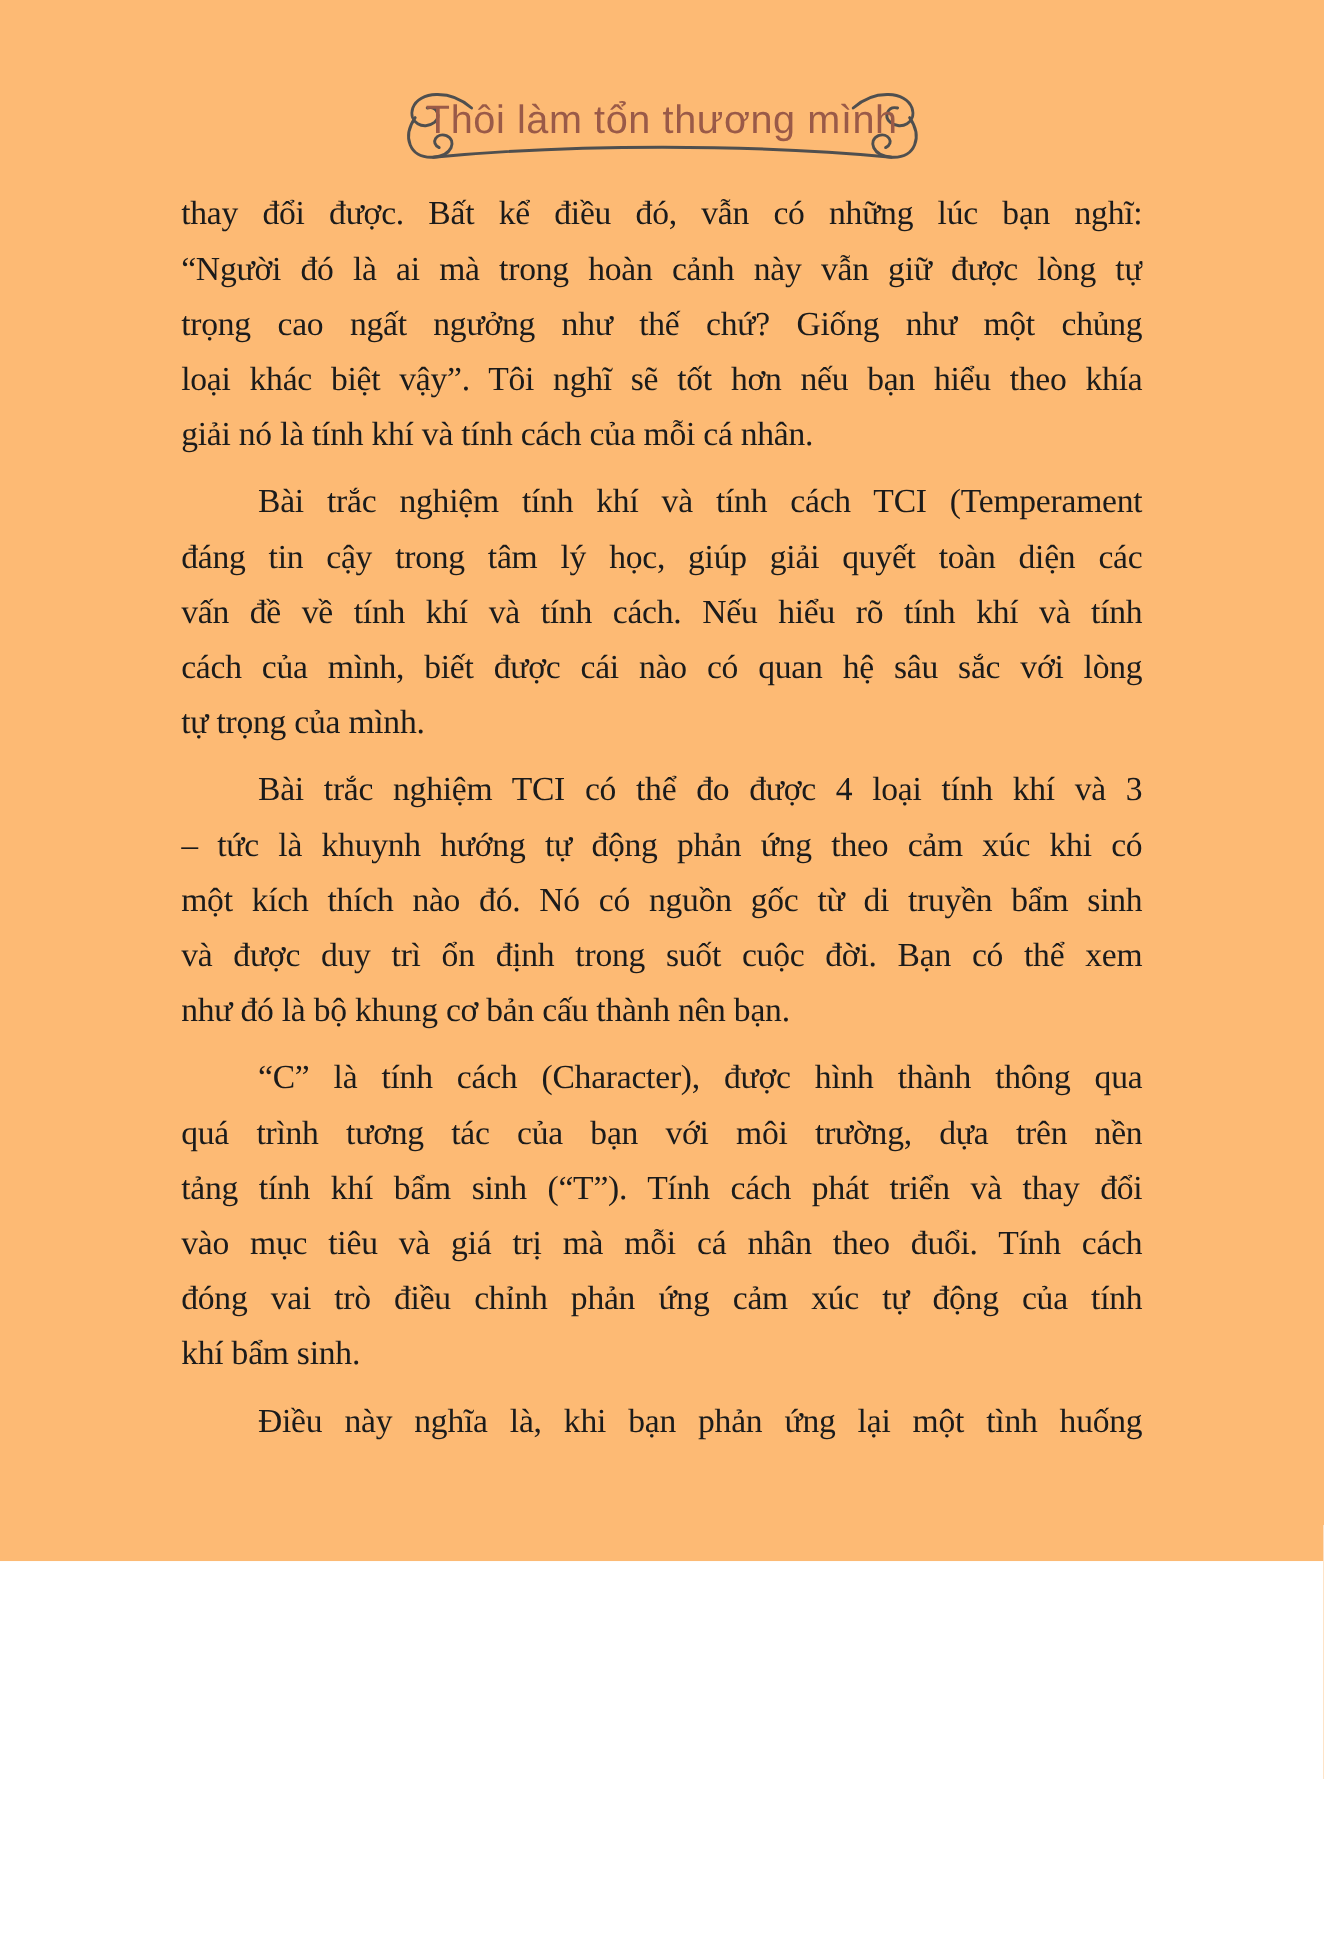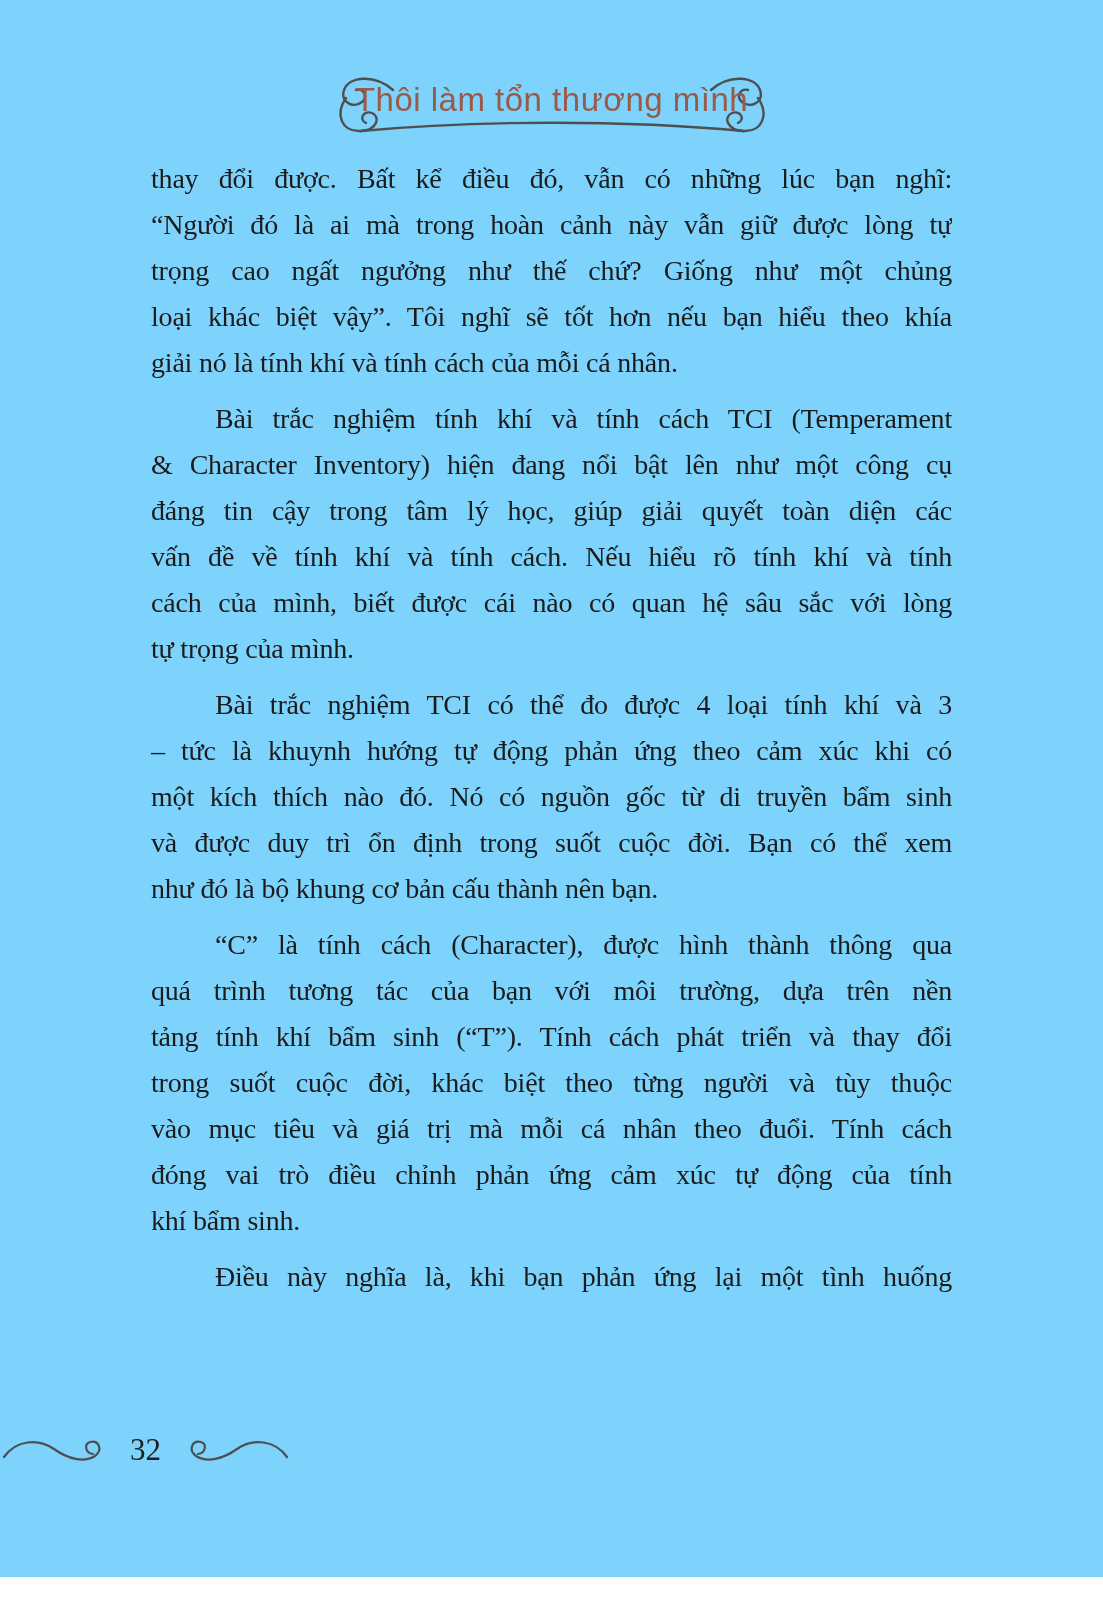--- a/index.html
+++ b/index.html
@@ -1,20 +1,20 @@
 <!DOCTYPE html>
 <html><head>
 <meta charset="utf-8">
 <style>
   html, body { margin: 0; padding: 0; background: #ffffff; }
   .page {
     position: relative;
     width: 1103px;
-    height: 1577px;
-    background: #7dd3fc;
+    height: 1301px;
+    background: #fdba74;
     overflow: hidden;
     font-family: "Liberation Serif", "DejaVu Serif", serif;
   }
 
   
   .header {
     position: absolute;
     top: 72px;
     left: 50%;
     transform: translateX(-50%);
@@ -112,38 +112,36 @@
   <div class="text-body">
       <div class="para">
         <div class="line">thay đổi được. Bất kể điều đó, vẫn có những lúc bạn nghĩ:</div>
         <div class="line">“Người đó là ai mà trong hoàn cảnh này vẫn giữ được lòng tự</div>
         <div class="line">trọng cao ngất ngưởng như thế chứ? Giống như một chủng</div>
         <div class="line">loại khác biệt vậy”. Tôi nghĩ sẽ tốt hơn nếu bạn hiểu theo khía</div>
         <div class="line last">giải nó là tính khí và tính cách của mỗi cá nhân.</div>
       </div>
       <div class="para">
         <div class="line indent">Bài trắc nghiệm tính khí và tính cách TCI (Temperament</div>
-        <div class="line">&amp; Character Inventory) hiện đang nổi bật lên như một công cụ</div>
         <div class="line">đáng tin cậy trong tâm lý học, giúp giải quyết toàn diện các</div>
         <div class="line">vấn đề về tính khí và tính cách. Nếu hiểu rõ tính khí và tính</div>
         <div class="line">cách của mình, biết được cái nào có quan hệ sâu sắc với lòng</div>
         <div class="line last">tự trọng của mình.</div>
       </div>
       <div class="para">
         <div class="line indent">Bài trắc nghiệm TCI có thể đo được 4 loại tính khí và 3</div>
         <div class="line">– tức là khuynh hướng tự động phản ứng theo cảm xúc khi có</div>
         <div class="line">một kích thích nào đó. Nó có nguồn gốc từ di truyền bẩm sinh</div>
         <div class="line">và được duy trì ổn định trong suốt cuộc đời. Bạn có thể xem</div>
         <div class="line last">như đó là bộ khung cơ bản cấu thành nên bạn.</div>
       </div>
       <div class="para">
         <div class="line indent">“C” là tính cách (Character), được hình thành thông qua</div>
         <div class="line">quá trình tương tác của bạn với môi trường, dựa trên nền</div>
         <div class="line">tảng tính khí bẩm sinh (“T”). Tính cách phát triển và thay đổi</div>
-        <div class="line">trong suốt cuộc đời, khác biệt theo từng người và tùy thuộc</div>
         <div class="line">vào mục tiêu và giá trị mà mỗi cá nhân theo đuổi. Tính cách</div>
         <div class="line">đóng vai trò điều chỉnh phản ứng cảm xúc tự động của tính</div>
         <div class="line last">khí bẩm sinh.</div>
       </div>
       <div class="para">
         <div class="line indent">Điều này nghĩa là, khi bạn phản ứng lại một tình huống</div>
       </div>
     </div>
 
   <div class="footer">

